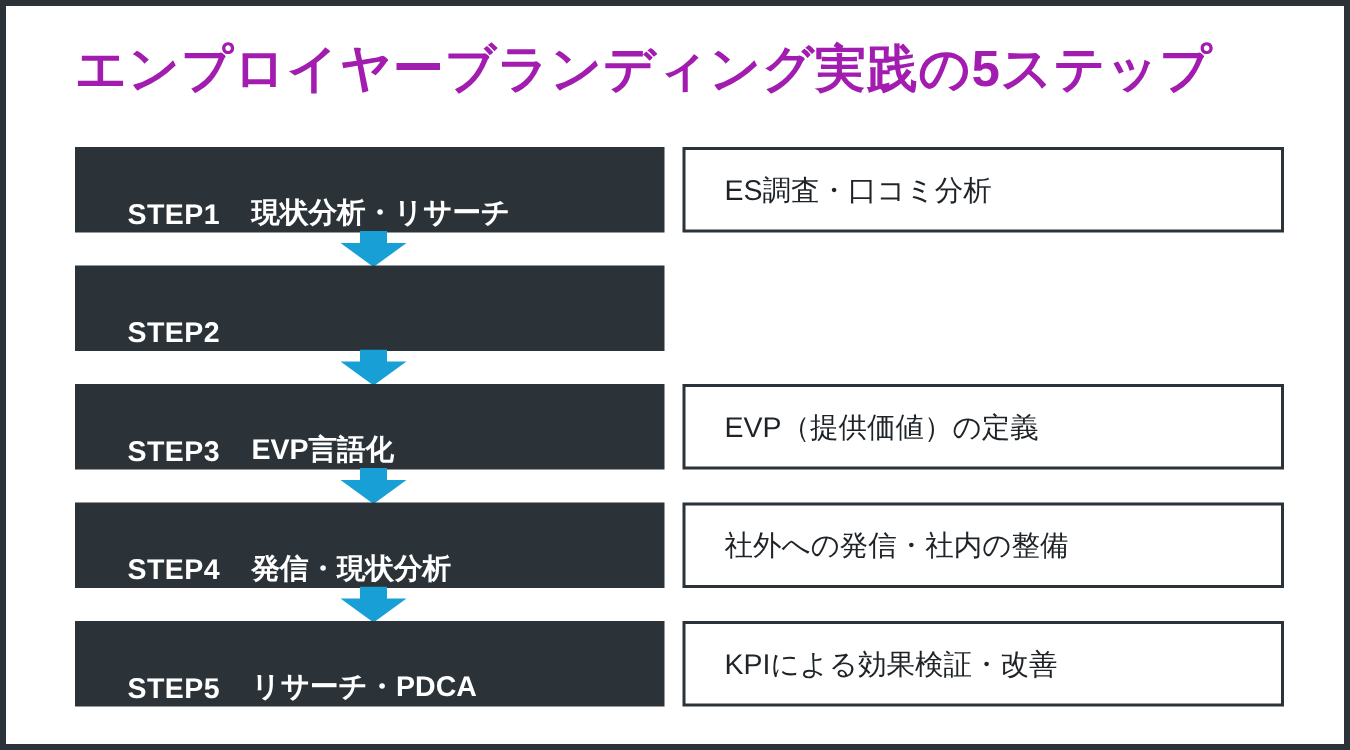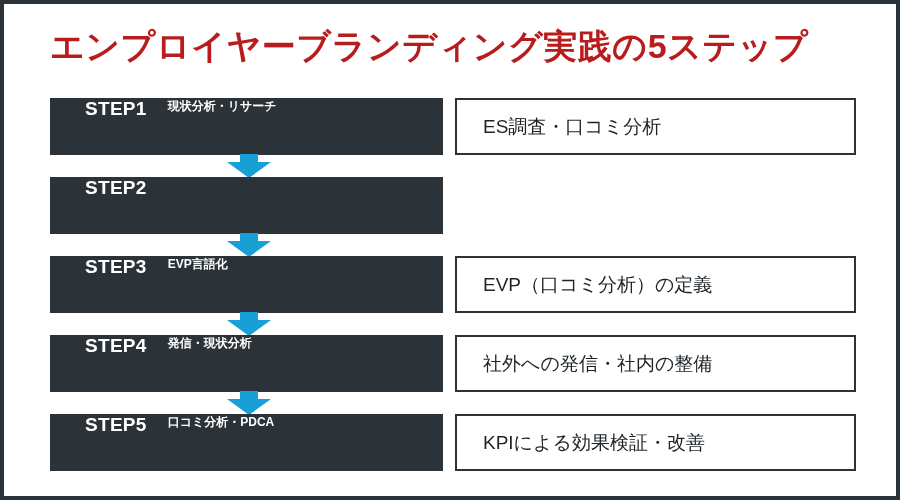--- a/index.html
+++ b/index.html
@@ -20,21 +20,21 @@
     border: 4px solid #2b3339;
     overflow: hidden;
   }
 
   #page-title {
     position: absolute;
     left: 46px;
     top: 22px;
     font-size: 34px;
     font-weight: 700;
-    color: #b91c1c;
+    color: #a21caf;
     letter-spacing: 0.5px;
     white-space: nowrap;
     line-height: 1.2;
   }
 
   #steps {
     position: absolute;
     left: 46px;
     top: 94px;
     width: 806px;
@@ -46,35 +46,35 @@
     align-items: stretch;
     height: 57px;
     margin-bottom: 22px;
   }
   .step-row:last-child { margin-bottom: 0; }
 
   .step-box {
     width: 393px;
     background: #2b3339;
     display: flex;
-    align-items: flex-start;
+    align-items: flex-end;
     padding-left: 35px;
     flex: 0 0 393px;
   }
 
   .step-num {
     font-size: 19px;
     font-weight: 700;
     color: #ffffff;
     letter-spacing: 0.3px;
     white-space: nowrap;
   }
 
   .step-title {
-    font-size: 12px;
+    font-size: 19px;
     font-weight: 700;
     color: #ffffff;
     margin-left: 21px;
     white-space: nowrap;
   }
 
   .desc-box {
     margin-left: 12px;
     flex: 1 1 auto;
     background: #ffffff;
@@ -135,21 +135,21 @@
         </svg>
       </div>
     </div>
 
     <div class="step-row">
       <div class="step-box">
         <span class="step-num">STEP3</span>
         <span class="step-title">EVP言語化</span>
       </div>
       <div class="desc-box">
-        <span class="desc-text">EVP（口コミ分析）の定義</span>
+        <span class="desc-text">EVP（提供価値）の定義</span>
       </div>
       <div class="arrow-connector">
         <svg width="44" height="24" viewBox="0 0 44 24" xmlns="http://www.w3.org/2000/svg">
           <polygon points="13,0 31,0 31,8 44,8 22,24 0,8 13,8" fill="#189fd6"></polygon>
         </svg>
       </div>
     </div>
 
     <div class="step-row">
       <div class="step-box">
@@ -162,21 +162,21 @@
       <div class="arrow-connector">
         <svg width="44" height="24" viewBox="0 0 44 24" xmlns="http://www.w3.org/2000/svg">
           <polygon points="13,0 31,0 31,8 44,8 22,24 0,8 13,8" fill="#189fd6"></polygon>
         </svg>
       </div>
     </div>
 
     <div class="step-row">
       <div class="step-box">
         <span class="step-num">STEP5</span>
-        <span class="step-title">口コミ分析・PDCA</span>
+        <span class="step-title">リサーチ・PDCA</span>
       </div>
       <div class="desc-box">
         <span class="desc-text">KPIによる効果検証・改善</span>
       </div>
     </div>
 
   </div>
 </div>
 
 </body></html>

